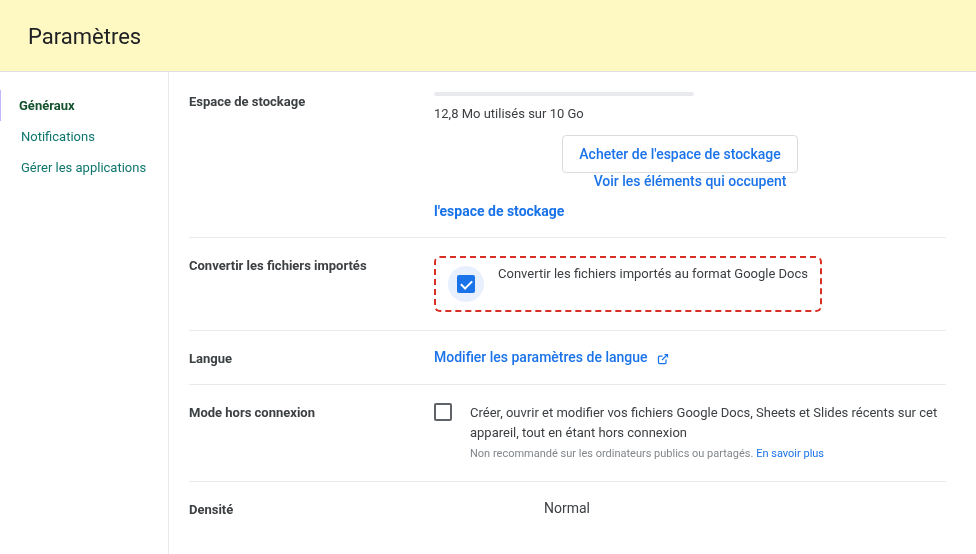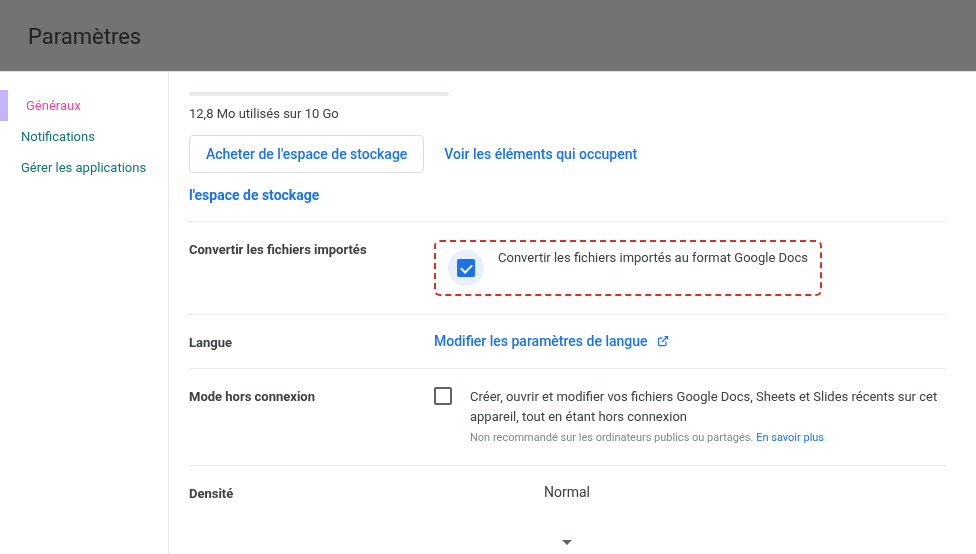--- a/index.html
+++ b/index.html
@@ -1,41 +1,41 @@
 <!DOCTYPE html>
 <html><head>
 <meta charset="utf-8">
 <style>
 * { box-sizing: border-box; margin: 0; padding: 0; }
 body { font-family: Roboto, Arial, sans-serif; font-size: 13px; color: #3c4043; background: #fff; width: 976px; }
-.header { display: flex; align-items: center; justify-content: space-between; padding: 24px 28px 22px 28px; border-bottom: 1px solid #e0e0e0; background: #737373; }
+.header { display: flex; align-items: center; justify-content: space-between; padding: 24px 28px 22px 28px; border-bottom: 1px solid #e0e0e0; background: #fef9c3; }
 .header-title { font-size: 22px; font-weight: 400; color: #202124; }
 .ok-btn-wrap { border: 2px dashed #d93025; border-radius: 4px; padding: 3px; }
 .ok-btn { background: #1a73e8; color: #fff; font-weight: 500; font-size: 14px; border: none; border-radius: 4px; padding: 8px 22px; cursor: pointer; }
 .body { display: flex; }
 .sidebar { width: 168px; padding-top: 18px; flex-shrink: 0; }
 .sidebar-item { padding: 8px 0 8px 18px; font-size: 13px; cursor: pointer; color: #0f766e; border-left: 3px solid transparent; }
-.sidebar-item.active { color: #ec4899; border-left: 8px solid #c4b5fd; font-weight: 400; }
+.sidebar-item.active { color: #14532d; border-left: 1px solid #c4b5fd; font-weight: 700; }
 .main { flex: 1; border-left: 1px solid #e8eaed; padding: 20px 30px 20px 20px; }
 .row { display: flex; padding: 18px 0; border-bottom: 1px solid #e8eaed; }
 .row:first-child { padding-top: 0; }
 .row-label { width: 245px; flex-shrink: 0; font-weight: 700; font-size: 13px; color: #3c4043; padding-top: 2px; }
 .row-content { flex: 1; font-size: 13px; }
 .storage-bar { width: 260px; height: 4px; background: #e8eaed; border-radius: 2px; margin-bottom: 10px; }
 .buy-btn { display: inline-block; border: 1px solid #dadce0; border-radius: 4px; padding: 10px 16px; color: #1a73e8; font-size: 14px; font-weight: 500; cursor: pointer; margin-right: 20px; }
 .link { color: #1a73e8; cursor: pointer; }
-.storage-links { display: flex; align-items: center; flex-wrap: wrap; margin-top: 14px; gap: 0; }
+.storage-links { display: flex; align-items: center; flex-wrap: wrap; margin-top: 14px; gap: 0; flex-direction: column; }
 .view-link { color: #1a73e8; font-size: 14px; font-weight: 500; cursor: pointer; }
 .view-link2 { color: #1a73e8; font-size: 14px; font-weight: 700; cursor: pointer; margin-top: 14px; display: inline-block; }
 .convert-box { border: 2px dashed #d93025; border-radius: 6px; padding: 8px 12px; display: inline-flex; gap: 14px; }
 .checkbox-circle { width: 36px; height: 36px; background: #e8f0fe; border-radius: 50%; display: flex; align-items: center; justify-content: center; flex-shrink: 0; }
 .checkbox-checked { width: 18px; height: 18px; background: #1a73e8; border-radius: 2px; display: flex; align-items: center; justify-content: center; }
 .checkbox-checked::after { content: ""; width: 5px; height: 9px; border: solid #fff; border-width: 0 2px 2px 0; transform: rotate(45deg); margin-top: -2px; }
 .checkbox-empty { width: 18px; height: 18px; border: 2px solid #5f6368; border-radius: 2px; flex-shrink: 0; }
-.lang-link { color: #1a73e8; font-size: 14px; font-weight: 500; cursor: pointer; display: inline-flex; align-items: center; gap: 9px; }
+.lang-link { color: #1a73e8; font-size: 14px; font-weight: 500; cursor: pointer; display: inline-flex; align-items: flex-end; gap: 9px; }
 .ext-icon { width: 12px; height: 12px; }
 .offline-row { display: flex; align-items: flex-start; gap: 18px; }
 .offline-text { line-height: 1.5; }
 .offline-sub { color: #80868b; font-size: 11px; margin-top: 4px; }
 .density-row { display: flex; align-items: center; }
 .density-select { margin-left: 110px; display: flex; align-items: center; gap: 40px; color: #3c4043; font-size: 14px; cursor: pointer; flex-direction: column; }
 .dropdown-icon { width: 0; height: 0; border-left: 5px solid transparent; border-right: 5px solid transparent; border-top: 5px solid #5f6368; }
 </style>
 </head>
 <body>
@@ -47,20 +47,21 @@
 <div class="body">
   <div class="sidebar">
     <div class="sidebar-item active"><span>Généraux</span></div>
     <div class="sidebar-item"><span>Notifications</span></div>
     <div class="sidebar-item"><span>Gérer les applications</span></div>
   </div>
 
   <div class="main">
 
     <div class="row">
+      <div class="row-label">Espace de stockage</div>
       <div class="row-content">
         <div class="storage-bar"></div>
         <div>12,8 Mo utilisés sur 10 Go</div>
         <div class="storage-links">
           <span class="buy-btn">Acheter de l'espace de stockage</span>
           <span class="view-link">Voir les éléments qui occupent</span>
         </div>
         <span class="view-link2">l'espace de stockage</span>
       </div>
     </div>

